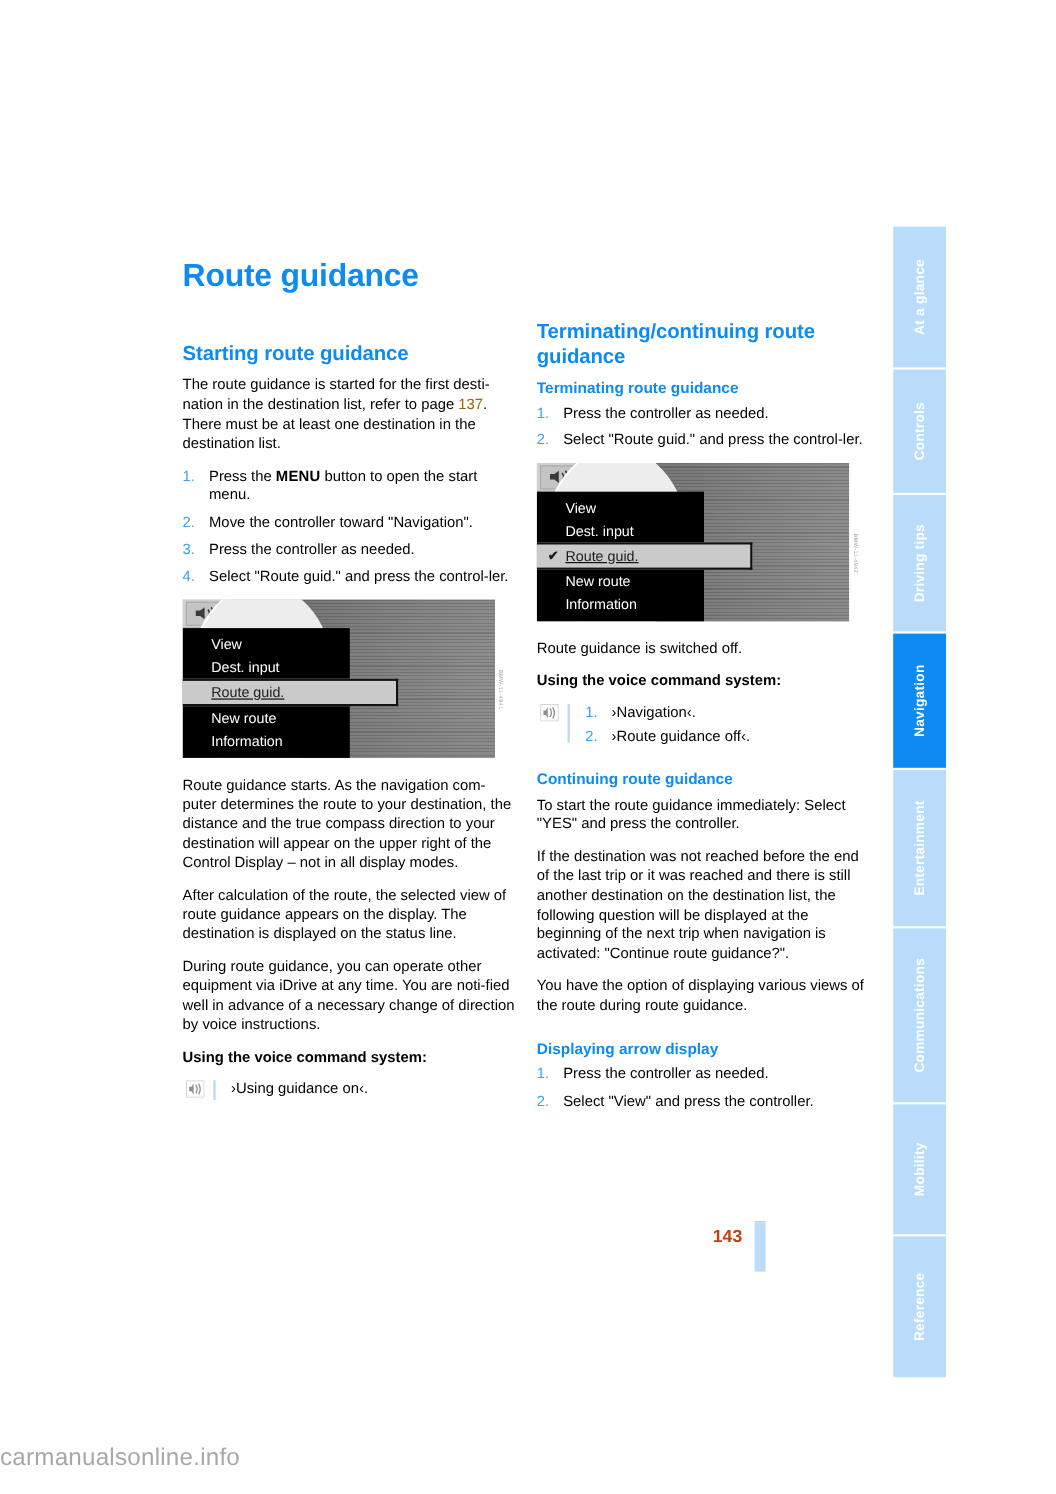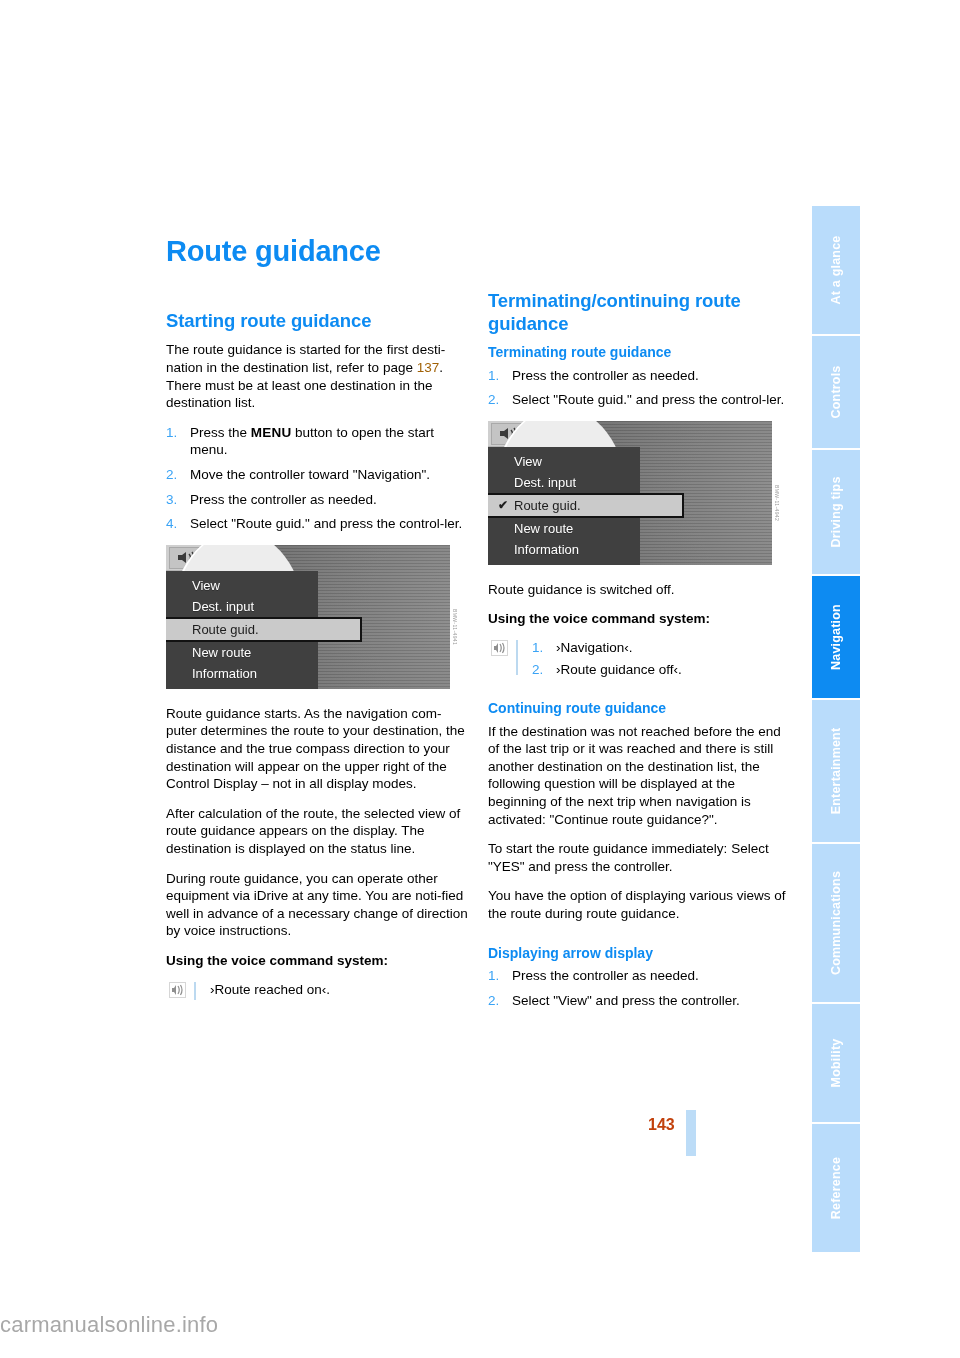--- a/index.html
+++ b/index.html
@@ -157,22 +157,23 @@
   }
   .screen .globe-edge {
     position:absolute; right:146px; top:-14px;
     width:132px; height:172px;
     border-radius:50%;
     background:#ededed;
     box-shadow:2px 0 0 0 #ffffff inset;
   }
   .screen .menu {
     position:absolute; left:0; top:26px; width:152px; bottom:0;
-    background:#404040;
+    background:#000000;
     padding-top:4px;
+    text-decoration:underline;
   }
   .screen .menu-item {
     height:21px; line-height:21px;
     padding-left:26px;
     color:#ffffff;
     font-size:13px;
     white-space:nowrap;
     position:relative;
     text-shadow:0 1px 0 rgba(0,0,0,.28);
   }
@@ -320,21 +321,21 @@
       <div class="voice">
         <span class="vc-icon">
           <svg width="17" height="16" viewBox="0 0 17 16" aria-hidden="true">
             <rect x="0.5" y="0.5" width="16" height="15" fill="#ffffff" stroke="#c9c9c9"></rect>
             <polygon points="3,6 5,6 7,3 7,13 5,10 3,10" fill="#6a6a6a"></polygon>
             <path d="M9 4 Q11.5 8 9 12" stroke="#6a6a6a" stroke-width="1.2" fill="none"></path>
             <path d="M11.5 3 Q14.5 8 11.5 13" stroke="#6a6a6a" stroke-width="1.2" fill="none"></path>
           </svg>
         </span>
         <span class="vrule"></span>
-        <p>›Route reached on‹.</p>
+        <p>›Using guidance on‹.</p>
       </div>
 
     </div>
 
     <div class="col" id="col-right" style="top:290px;">
 
       <h2>Terminating/continuing route guidance</h2>
 
       <h3>Terminating route guidance</h3>
 
@@ -397,22 +398,22 @@
           <li>
             <span class="num">1.</span><span>›Navigation‹.</span>
           </li>
           <li>
             <span class="num">2.</span><span>›Route guidance off‹.</span>
           </li>
         </ol>
       </div>
 
       <h3 class="spaced">Continuing route guidance</h3>
+      <p>To start the route guidance immediately: Select "YES" and press the controller.</p>
       <p>If the destination was not reached before the end of the last trip or it was reached and there is still another destination on the destination list, the following question will be displayed at the beginning of the next trip when navigation is activated: "Continue route guidance?".</p>
-      <p>To start the route guidance immediately: Select "YES" and press the controller.</p>
 
       <p>You have the option of displaying various views of the route during route guidance.</p>
 
       <h3 class="spaced">Displaying arrow display</h3>
       <ol class="steps">
         <li>
           <span class="num">1.</span><span>Press the controller as needed.</span>
         </li>
         <li>
           <span class="num">2.</span><span>Select "View" and press the controller.</span>

